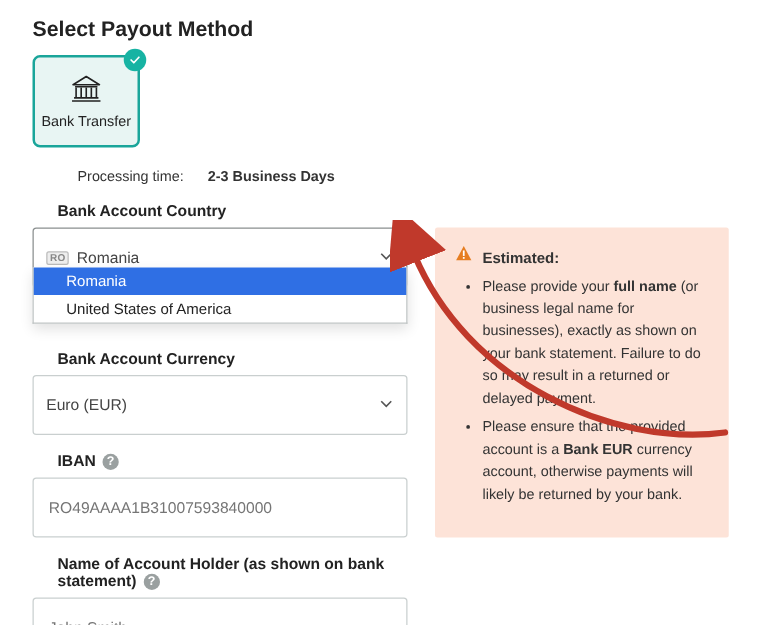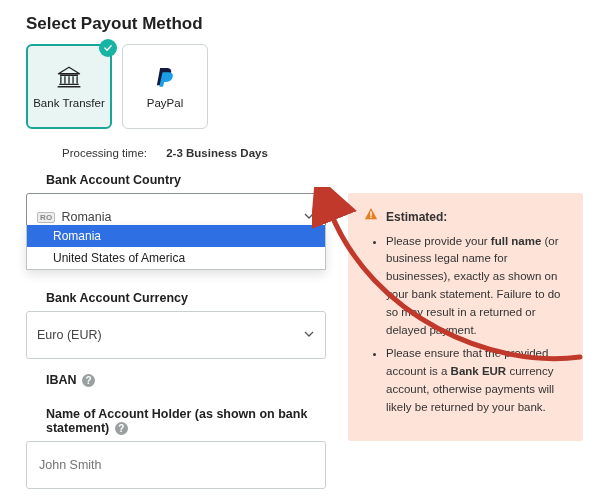--- a/index.html
+++ b/index.html
@@ -13,21 +13,21 @@
     width: 609px;
   }
   h2.page-title {
     font-size: 17px;
     font-weight: 600;
     margin: 4px 0 10px 0;
     color: #222;
   }
   .method-row { display: flex; gap: 10px; margin-bottom: 18px; }
   .method-card {
-    width: 86px; height: 85px;
+    width: 86px; height: 74px;
     border: 1px solid #cfd4d4;
     border-radius: 6px;
     display: flex; flex-direction: column;
     align-items: center; justify-content: center;
     gap: 6px;
     font-size: 11.5px;
     position: relative;
     background: #fff;
     cursor: pointer;
   }
@@ -112,29 +112,20 @@
       <svg viewBox="0 0 16 16">
           <path d="M3 8 L6.5 11.5 L13 4.5" stroke="#fff" stroke-width="2.2" fill="none" stroke-linecap="round" stroke-linejoin="round"></path>
         </svg>
     </span>
     <span class="method-icon">
       <svg viewBox="0 0 32 28">
           <path d="M3 10 L16 2 L29 10 Z M5 12 H27 M6 13 V22 M11 13 V22 M16 13 V22 M21 13 V22 M26 13 V22 M4 23 H28 M2 26 H30" stroke="#222" stroke-width="1.6" fill="none" stroke-linejoin="round"></path>
         </svg>
     </span>
     <span>Bank Transfer</span>
-  </div>
-  <div class="method-card">
-    <span class="method-icon">
-      <svg viewBox="0 0 32 28">
-          <path d="M10 3 H19 C24 3 25 8 22 12 C20 15 15 15 13 15 L11 24 H6 Z" fill="#121a3f"></path>
-          <path d="M13 8 H21 C26 8 27 13 24 17 C22 20 17 20 15 20 L13.5 26 H9 L12 12" fill="#1a9ee6"></path>
-        </svg>
-    </span>
-    <span>PayPal</span>
   </div>
 </div>
 
 <div class="meta-block">
   <div class="meta-line"><span class="k">Processing time:</span> <span class="v">2-3 Business Days</span></div>
 </div>
 
 <label class="form-label">Bank Account Country</label>
 
 <div class="two-col">
@@ -168,20 +159,23 @@
           </svg>
       </span>
     </div>
 
     <div style="height:14px"></div>
 
     <label class="form-label">
       <span>IBAN</span>
       <span class="help-icon">?</span>
     </label>
+    <div class="text-field">
+      <input type="text" placeholder="RO49AAAA1B31007593840000" style="">
+    </div>
 
     <div style="height:14px"></div>
 
     <label class="form-label">
       <span>Name of Account Holder (as shown on bank statement)</span>
       <span class="help-icon">?</span>
     </label>
     <div class="text-field">
       <input type="text" placeholder="John Smith" style="">
     </div>

